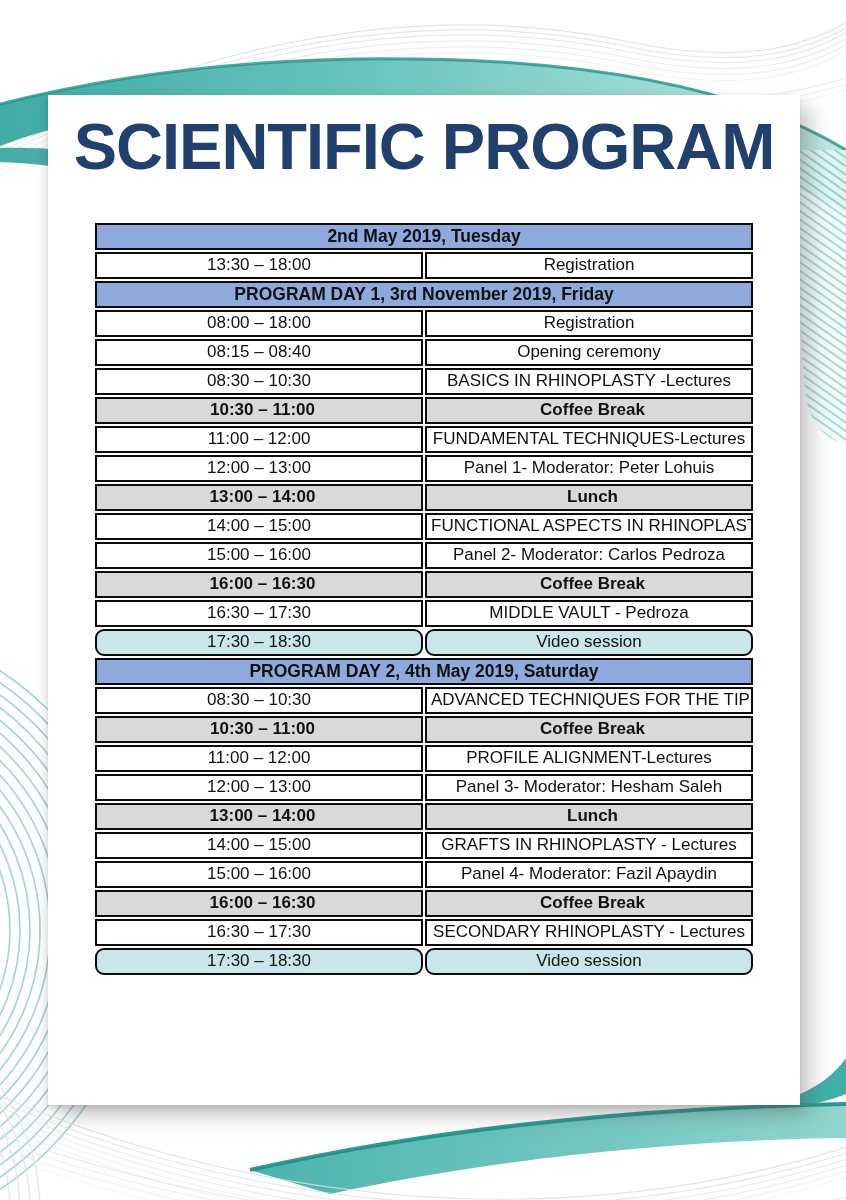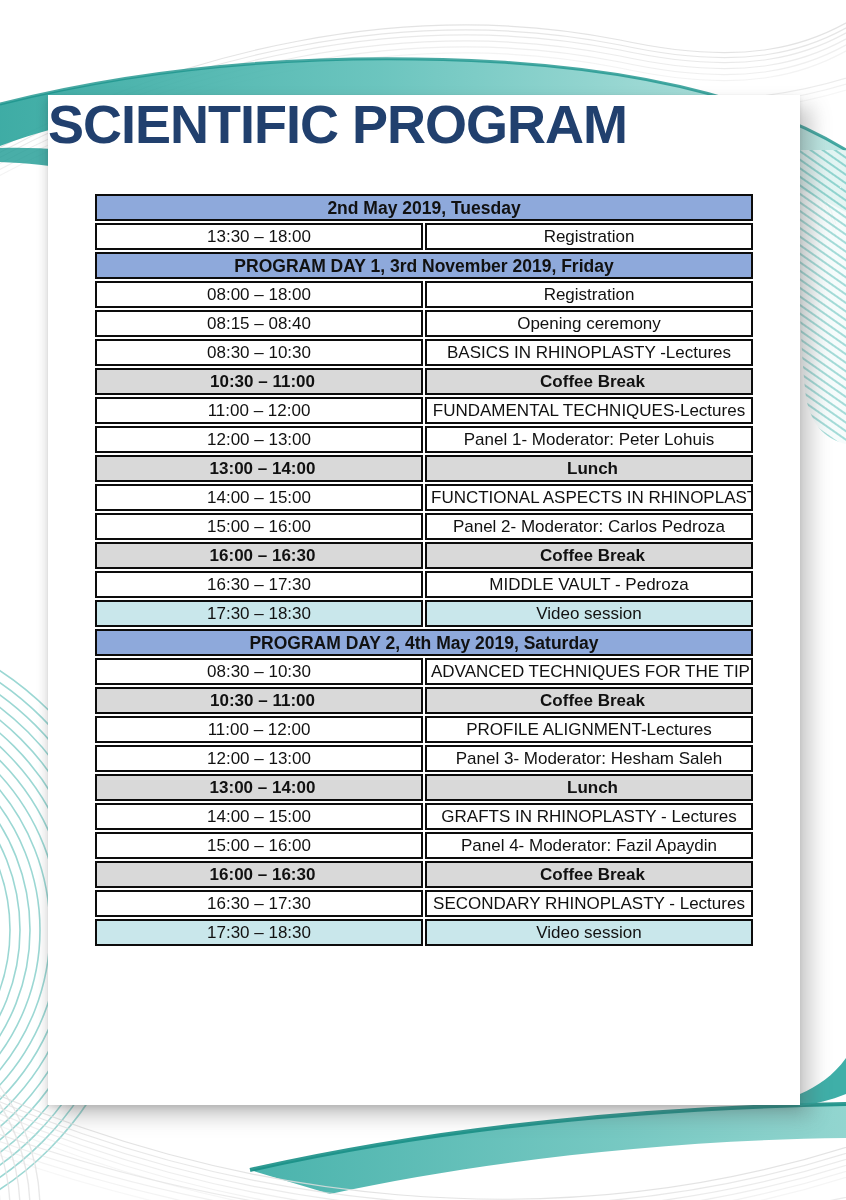--- a/index.html
+++ b/index.html
@@ -16,21 +16,23 @@
     overflow:hidden;
   }
   .stage{position:relative;width:846px;height:1200px;background:#fff;}
   .bg{position:absolute;inset:0;width:846px;height:1200px;z-index:0;}
   .paper{
     position:absolute;left:48px;top:95px;width:752px;height:1010px;
     background:#ffffff;z-index:1;
     box-shadow:12px 12px 18px rgba(90,90,90,.30), -3px 4px 10px rgba(0,0,0,.10), 0 2px 4px rgba(0,0,0,.08);
   }
   .page-title{
-    font-size:54px;
+    margin-top:16px;
+    text-align:center;
+    font-size:65px;
     line-height:1.1;
     font-weight:bold;
     letter-spacing:-1px;
     color:var(--title-color);
   }
   table.schedule{
     margin:38px auto 3px auto;
     width:662px;
     table-layout:fixed;
     border-collapse:separate;
@@ -56,20 +58,21 @@
     font-weight:bold;
     font-size:17.5px;
   }
   tr.break td{
     background:var(--break-bg);
     font-weight:bold;
     padding-left:11px;
   }
   tr.video td{
     background:var(--video-bg);
+    border-radius:9px;
   }
 </style>
 </head>
 <body>
 
 <div class="stage">
 
   <svg class="bg" viewBox="0 0 846 1200" preserveAspectRatio="none" aria-hidden="true">
     <defs>
       <linearGradient id="tealGrad" x1="0" y1="0" x2="846" y2="0" gradientUnits="userSpaceOnUse">

